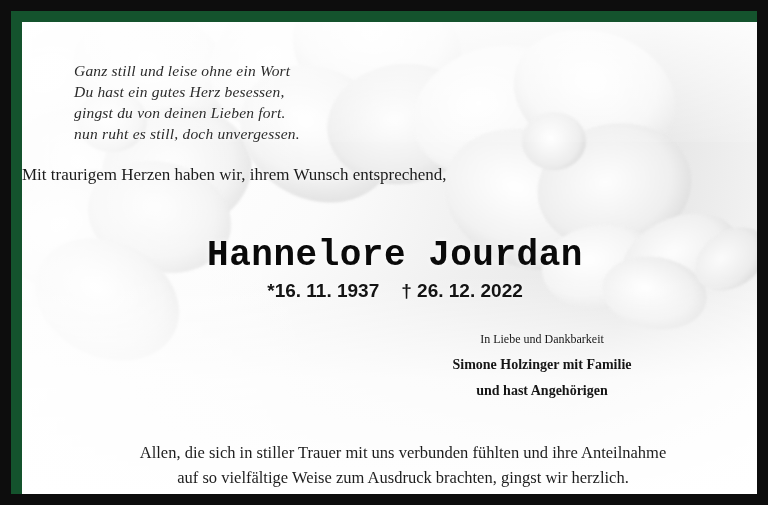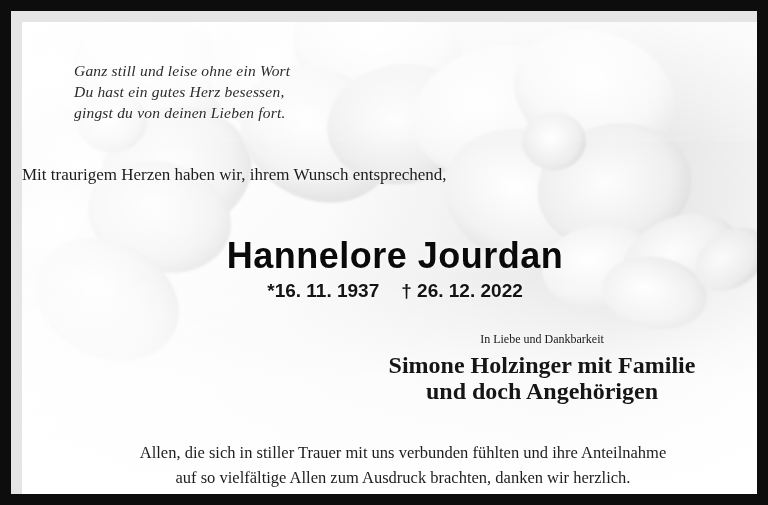--- a/index.html
+++ b/index.html
@@ -24,21 +24,21 @@
 
   
   .frame {
     position: absolute;
     left: 0;
     top: 0;
     width: 768px;
     height: 505px;
     box-sizing: border-box;
     border: 11px solid #0d0d0d;
-    background: #e5e5e5;
+    background: #14532d;
     overflow: hidden;
   }
 
   .inner {
     position: absolute;
     left: 11px;
     top: 11px;
     width: 746px;
     height: 483px;
     overflow: hidden;
@@ -121,21 +121,21 @@
     text-shadow: 0 0 4px rgba(255,255,255,0.95);
   }
   .announce div { white-space: nowrap; }
 
   .name {
     position: absolute;
     left: 0;
     right: 0;
     top: 213px;
     text-align: center;
-    font-family: Liberation Sans, sans-serif;
+    font-family: Liberation Mono, monospace;
     font-size: 36px;
     font-weight: 700;
     letter-spacing: 0.5px;
     color: #0a0a0a;
     text-shadow: 0 0 6px rgba(255,255,255,0.95);
   }
 
   .dates {
     position: absolute;
     left: 0;
@@ -159,21 +159,21 @@
     font-family: "Liberation Serif", serif;
     color: #161616;
     text-shadow: 0 0 4px rgba(255,255,255,0.95);
   }
   .mourners .lead {
     font-size: 12px;
     font-style: normal;
     line-height: 26px;
   }
   .mourners .who {
-    font-size: 24px;
+    font-size: 14px;
     font-weight: 700;
     line-height: 26px;
   }
 
   .closing {
     position: absolute;
     left: 16px;
     right: 0;
     top: 418px;
     text-align: center;
@@ -235,39 +235,40 @@
         <div class="bg-fade-left"></div>
         <div class="bg-fade-bottom"></div>
       </div>
 
       <div class="content">
 
         <div class="poem">
           <div>Ganz still und leise ohne ein Wort</div>
           <div>Du hast ein gutes Herz besessen,</div>
           <div>gingst du von deinen Lieben fort.</div>
+          <div>nun ruht es still, doch unvergessen.</div>
         </div>
 
         <div class="announce">
           <div>Mit traurigem Herzen haben wir, ihrem Wunsch entsprechend,</div>
         </div>
 
         <div class="name">Hannelore Jourdan</div>
 
         <div class="dates">
           <span>*</span><span>16. 11. 1937</span><span class="gap"></span><span>†</span>&nbsp;<span>26. 12. 2022</span>
         </div>
 
         <div class="mourners">
           <div class="lead">In Liebe und Dankbarkeit</div>
           <div class="who">Simone Holzinger mit Familie</div>
-          <div class="who">und doch Angehörigen</div>
+          <div class="who">und hast Angehörigen</div>
         </div>
 
         <div class="closing">
           <div>Allen, die sich in stiller Trauer mit uns verbunden fühlten und ihre Anteilnahme</div>
-          <div>auf so vielfältige Allen zum Ausdruck brachten, danken wir herzlich.</div>
+          <div>auf so vielfältige Weise zum Ausdruck brachten, gingst wir herzlich.</div>
         </div>
 
       </div>
     </div>
   </div>
 </div>
 
 </body></html>

